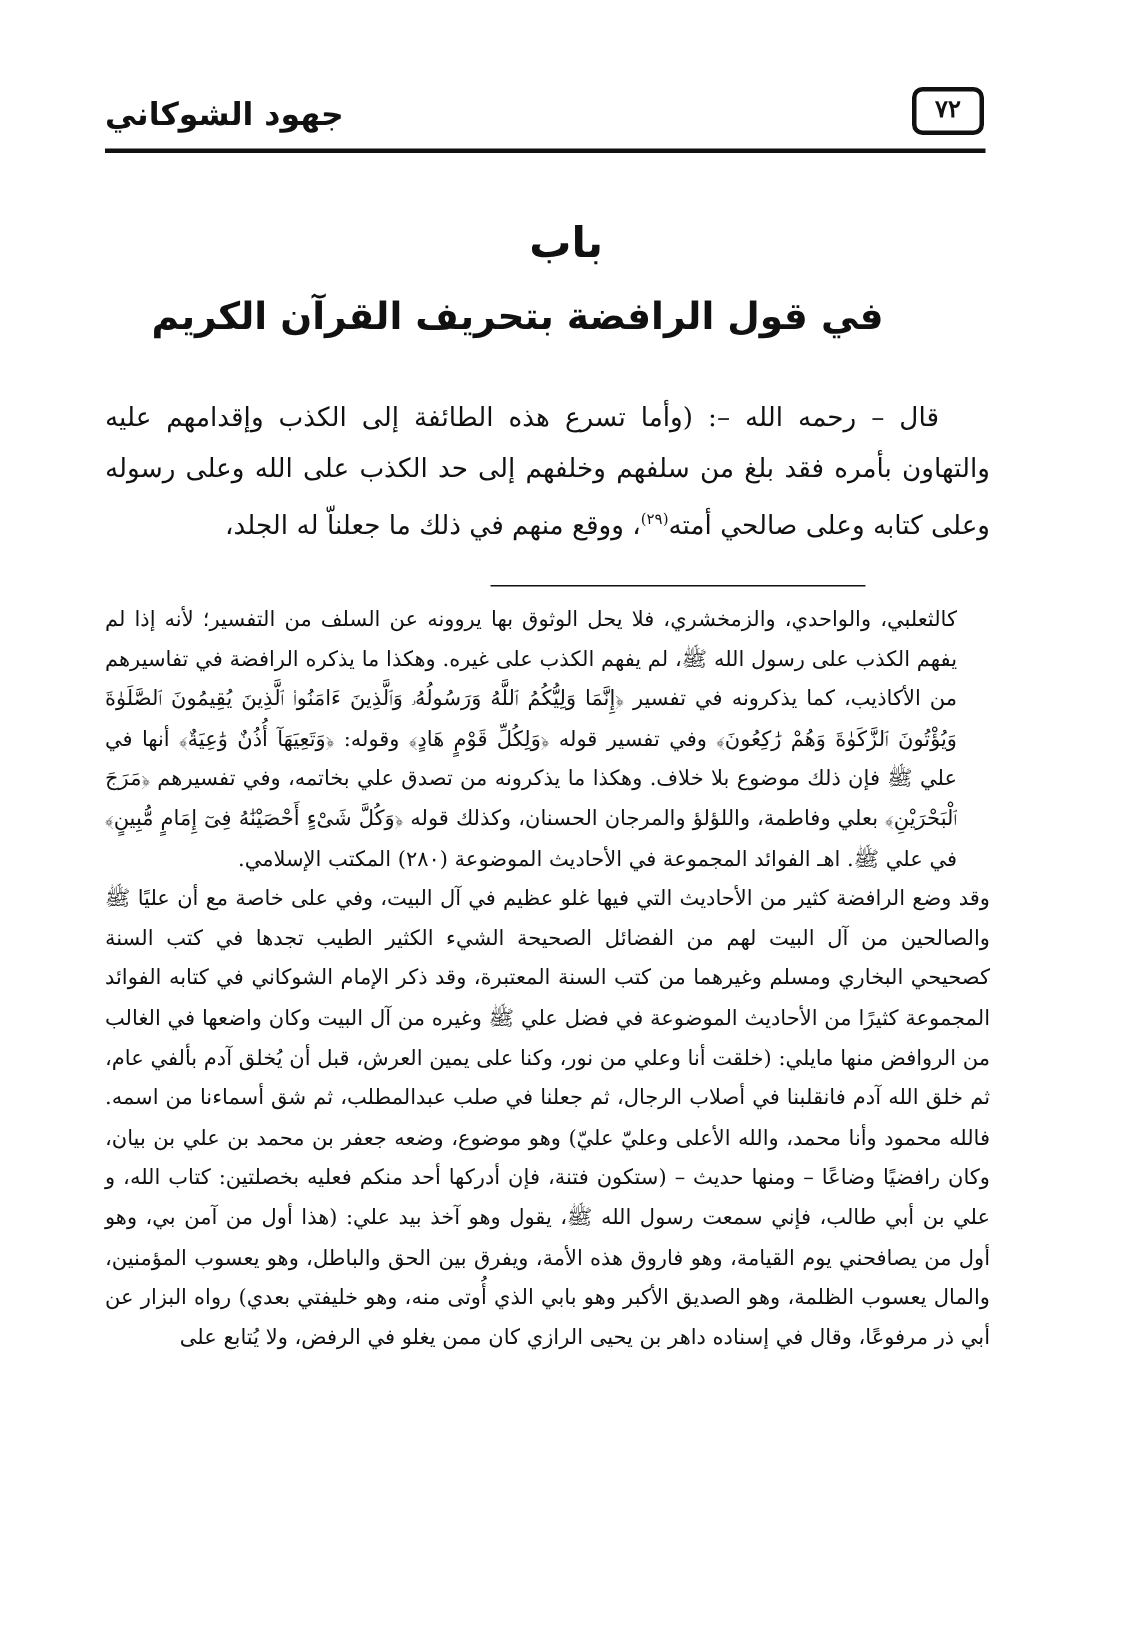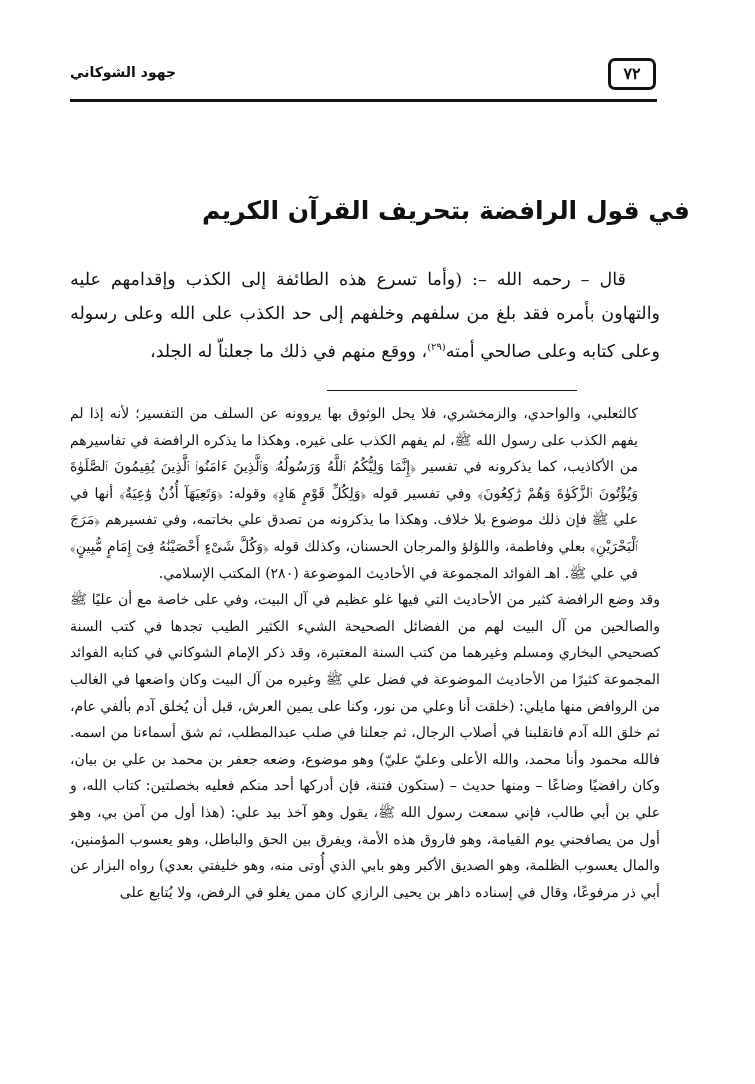--- a/index.html
+++ b/index.html
@@ -1,23 +1,23 @@
 <!DOCTYPE html>
 <html><head>
 <meta charset="utf-8">
 <style>
   html, body { margin: 0; padding: 0; background: #ffffff; }
   body { width: 755px; height: 1084px; position: relative; overflow: hidden; color: #111; font-family: "DejaVu Serif", serif; }
   .page { position: absolute; left: 0; top: 0; width: 755px; height: 1084px; direction: rtl; }
   .header { position: absolute; left: 70px; top: 66px; width: 586px; height: 22px; }
-  .header-title { position: absolute; left: 0; top: -2px; font-family: "DejaVu Sans", sans-serif; font-weight: bold; font-size: 14px; direction: rtl; white-space: nowrap; }
+  .header-title { position: absolute; left: 0; top: -2px; font-family: "DejaVu Sans", sans-serif; font-weight: bold; font-size: 21px; direction: rtl; white-space: nowrap; }
   .page-num-box { position: absolute; right: 0; top: -8px; width: 42px; height: 26px; border: 3px solid #111; border-radius: 7px; text-align: center; font-family: Liberation Serif, serif; font-weight: bold; font-size: 16px; line-height: 26px; }
   .header-rule { position: absolute; left: 70px; top: 99px; width: 587px; height: 3px; background: #111; }
   .chapter-label { position: absolute; left: 0; width: 755px; top: 145px; text-align: center; font-family: "DejaVu Sans", sans-serif; font-weight: bold; font-size: 28px; }
-  .chapter-title { position: absolute; left: 0; width: 690px; top: 196px; text-align: right; font-family: "DejaVu Sans", sans-serif; font-weight: bold; font-size: 25px; white-space: nowrap; }
+  .chapter-title { position: absolute; left: 0; width: 690px; top: 196px; text-align: center; font-family: "DejaVu Sans", sans-serif; font-weight: bold; font-size: 25px; white-space: nowrap; }
   .main-text { position: absolute; left: 70px; width: 590px; top: 262px; font-size: 17.5px; line-height: 34px; text-align: justify; text-align-last: right; direction: rtl; }
   .main-text p { margin: 0; text-indent: 34px; }
   .fn-ref { font-size: 10px; vertical-align: super; }
   .fn-rule { position: absolute; left: 327px; top: 390px; width: 250px; height: 1px; background: #111; }
   .footnotes { position: absolute; left: 70px; width: 590px; top: 400px; font-size: 14px; line-height: 26.6px; text-align: justify; direction: rtl; }
   .footnotes p { margin: 0; }
   .footnotes .fn-first { text-indent: 0; }
   .footnotes .fn-cont { padding-right: 22px; }
 </style>
 </head>
@@ -26,20 +26,21 @@
 <div class="page">
 
   <div class="header">
     <div class="page-num-box">
       <span>٧٢</span>
     </div>
     <div class="header-title">جهود الشوكاني</div>
   </div>
   <div class="header-rule"></div>
 
+  <div class="chapter-label">باب</div>
   <div class="chapter-title">في قول الرافضة بتحريف القرآن الكريم</div>
 
   <div class="main-text">
     <p><span>قال – رحمه الله –: (وأما تسرع هذه الطائفة إلى الكذب وإقدامهم عليه والتهاون بأمره فقد بلغ من سلفهم وخلفهم إلى حد الكذب على الله وعلى رسوله وعلى كتابه وعلى صالحي أمته</span><span class="fn-ref">(٢٩)</span><span>، ووقع منهم في ذلك ما جعلناّ له الجلد،</span></p>
   </div>
 
   <div class="fn-rule"></div>
 
   <div class="footnotes">
     <p class="fn-cont">كالثعلبي، والواحدي، والزمخشري، فلا يحل الوثوق بها يروونه عن السلف من التفسير؛ لأنه إذا لم يفهم الكذب على رسول الله ﷺ، لم يفهم الكذب على غيره. وهكذا ما يذكره الرافضة في تفاسيرهم من الأكاذيب، كما يذكرونه في تفسير ﴿إِنَّمَا وَلِيُّكُمُ ٱللَّهُ وَرَسُولُهُۥ وَٱلَّذِينَ ءَامَنُوا۟ ٱلَّذِينَ يُقِيمُونَ ٱلصَّلَوٰةَ وَيُؤْتُونَ ٱلزَّكَوٰةَ وَهُمْ رَٰكِعُونَ﴾ وفي تفسير قوله ﴿وَلِكُلِّ قَوْمٍ هَادٍ﴾ وقوله: ﴿وَتَعِيَهَآ أُذُنٌ وَٰعِيَةٌ﴾ أنها في علي ﷺ فإن ذلك موضوع بلا خلاف. وهكذا ما يذكرونه من تصدق علي بخاتمه، وفي تفسيرهم ﴿مَرَجَ ٱلْبَحْرَيْنِ﴾ بعلي وفاطمة، واللؤلؤ والمرجان الحسنان، وكذلك قوله ﴿وَكُلَّ شَىْءٍ أَحْصَيْنَٰهُ فِىٓ إِمَامٍ مُّبِينٍ﴾ في علي ﷺ. اهـ الفوائد المجموعة في الأحاديث الموضوعة (٢٨٠) المكتب الإسلامي.</p>

